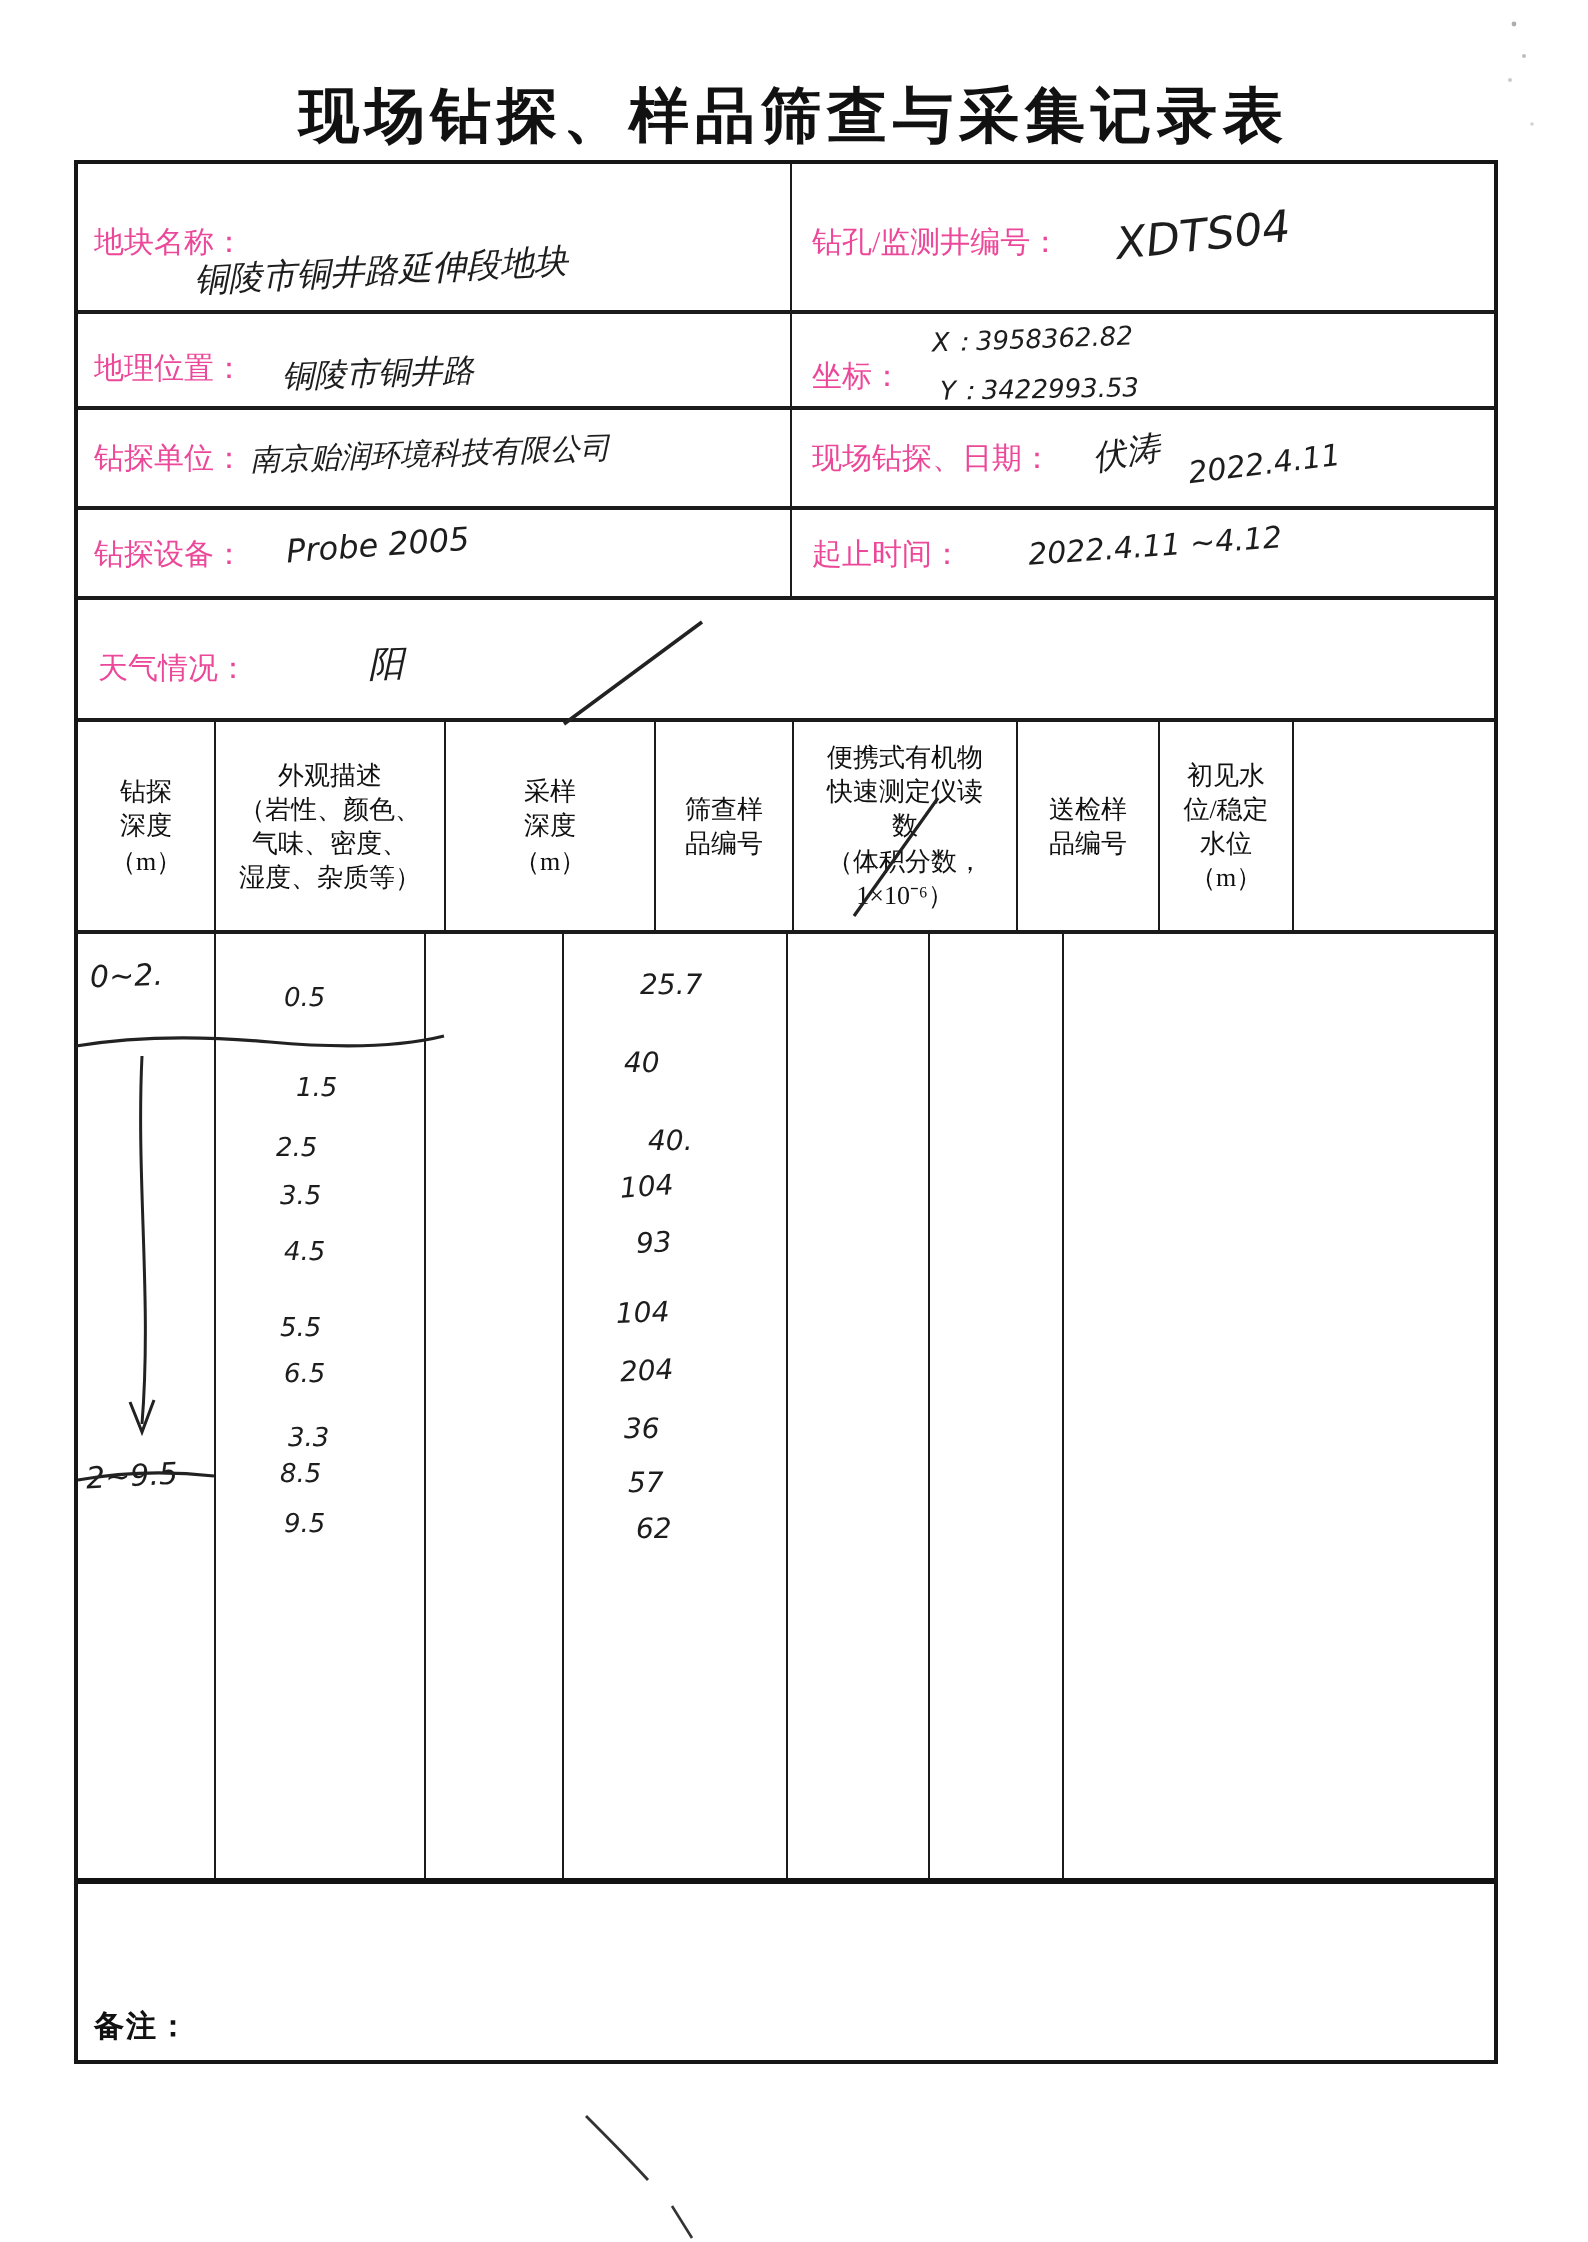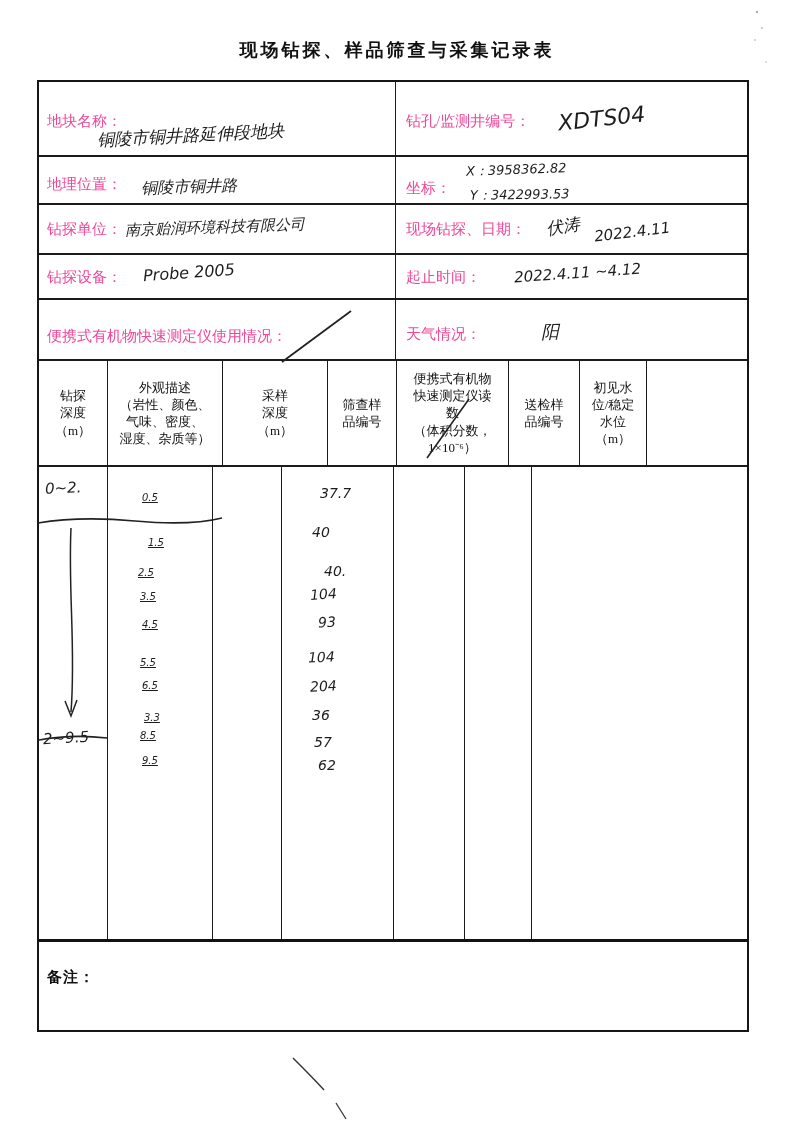--- a/index.html
+++ b/index.html
@@ -3,21 +3,21 @@
 <meta charset="utf-8">
 <style>
   html,body{margin:0;padding:0;background:#e8e8e8;}
   .sheet{
     position:relative;width:794px;height:1121px;background:#ffffff;
     font-family:"Liberation Serif",serif;color:#111;overflow:hidden;
     margin:0 auto;
   }
   .title{
     position:absolute;top:38px;left:0;width:100%;text-align:center;
-    font-size:18px;font-weight:bold;letter-spacing:3px;
+    font-size:30px;font-weight:bold;letter-spacing:3px;
   }
   .formbox{
     position:absolute;left:37px;top:80px;width:712px;height:952px;
     border:2px solid #161616;box-sizing:border-box;
     display:flex;flex-direction:column;
   }
   .irow{display:flex;box-sizing:border-box;border-bottom:2px solid #1b1b1b;position:relative;}
   .r1{height:75px}.r2{height:48px}.r3{height:50px}.r4{height:45px}.r5{height:61px}
   .lcell{width:357px;border-right:1px solid #1b1b1b;position:relative;box-sizing:border-box;}
   .rcell{flex:1;position:relative;}
@@ -39,21 +39,21 @@
   
   .brow{display:flex;height:475px;box-sizing:border-box;border-bottom:3px solid #121212;}
   .bcell{box-sizing:border-box;border-right:1px solid #1b1b1b;position:relative;}
 
   .depth-range0{position:absolute;left:6px;top:12px;font-size:15px;transform:rotate(-2deg);}
   .depth-range1{position:absolute;left:4px;top:262px;font-size:15px;transform:rotate(-3deg);}
   .desc{position:absolute;font-size:12px;line-height:1.55;white-space:normal;transform:rotate(-1deg);}
   .desc0{left:4px;top:5px;width:108px;}
   .desc1{left:2px;top:100px;width:110px;font-size:12.5px;}
 
-  .sdep{position:absolute;font-size:10px;text-decoration:underline;}
+  .sdep{position:absolute;font-size:13px;}
   .sdep:nth-child(1){left:34px;top:25px}
   .sdep:nth-child(2){left:40px;top:70px}
   .sdep:nth-child(3){left:30px;top:100px}
   .sdep:nth-child(4){left:32px;top:124px}
   .sdep:nth-child(5){left:34px;top:152px}
   .sdep:nth-child(6){left:32px;top:190px}
   .sdep:nth-child(7){left:34px;top:213px}
   .sdep:nth-child(8){left:36px;top:245px}
   .sdep:nth-child(9){left:32px;top:263px}
   .sdep:nth-child(10){left:34px;top:288px}
@@ -63,21 +63,21 @@
   .rdg:nth-child(2){left:30px;top:57px}
   .rdg:nth-child(3){left:42px;top:96px}
   .rdg:nth-child(4){left:28px;top:119px;transform:rotate(-4deg)}
   .rdg:nth-child(5){left:36px;top:147px;transform:rotate(-3deg)}
   .rdg:nth-child(6){left:26px;top:182px;transform:rotate(-2deg)}
   .rdg:nth-child(7){left:28px;top:211px;transform:rotate(-3deg)}
   .rdg:nth-child(8){left:30px;top:240px}
   .rdg:nth-child(9){left:32px;top:267px}
   .rdg:nth-child(10){left:36px;top:290px}
 
-  .remrow{flex:1;position:relative;}
+  .remrow{flex:1;position:relative;margin-top:36px;}
   .rem-label{position:absolute;left:8px;top:26px;font-size:15px;font-weight:bold;letter-spacing:1px;}
 
   .marks{position:absolute;left:0;top:0;width:794px;height:1121px;pointer-events:none;}
 </style>
 </head>
 <body>
 
 <div class="sheet">
 
   <div class="title">现场钻探、样品筛查与采集记录表</div>
@@ -124,23 +124,20 @@
         <span class="plabel" style="left:8px;top:13px">钻探设备：</span>
         <span class="hw hwv" style="left:104px;top:8px;font-size:16px;transform:rotate(-4deg)">Probe 2005</span>
       </div>
       <div class="rcell">
         <span class="plabel" style="left:10px;top:13px">起止时间：</span>
         <span class="hw hwv" style="left:118px;top:9px;font-size:15px;transform:rotate(-4deg)">2022.4.11 ~4.12</span>
       </div>
     </div>
 
     <div class="irow r5">
-      <div class="lcell">
-        <span class="plabel" style="left:8px;top:27px">便携式有机物快速测定仪使用情况：</span>
-      </div>
       <div class="rcell">
         <span class="plabel" style="left:10px;top:25px">天气情况：</span>
         <span class="hw hwv" style="left:145px;top:20px;font-size:18px;transform:rotate(-2deg)">阳</span>
       </div>
     </div>
 
     <div class="hrow">
       <div class="hcell c1">钻探
 深度
 （m）</div>
@@ -178,21 +175,21 @@
         <span class="hw sdep">3.5</span>
         <span class="hw sdep">4.5</span>
         <span class="hw sdep">5.5</span>
         <span class="hw sdep">6.5</span>
         <span class="hw sdep">3.3</span>
         <span class="hw sdep">8.5</span>
         <span class="hw sdep">9.5</span>
       </div>
       <div class="bcell c4"></div>
       <div class="bcell c5">
-        <span class="hw rdg">37.7</span>
+        <span class="hw rdg">25.7</span>
         <span class="hw rdg">40</span>
         <span class="hw rdg">40.</span>
         <span class="hw rdg">104</span>
         <span class="hw rdg">93</span>
         <span class="hw rdg">104</span>
         <span class="hw rdg">204</span>
         <span class="hw rdg">36</span>
         <span class="hw rdg">57</span>
         <span class="hw rdg">62</span>
       </div>

